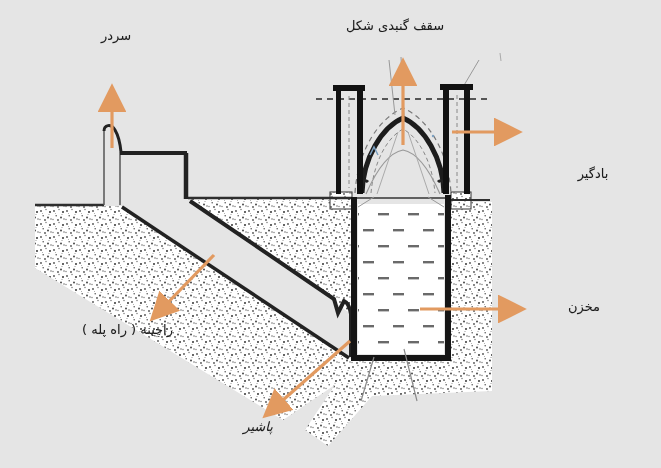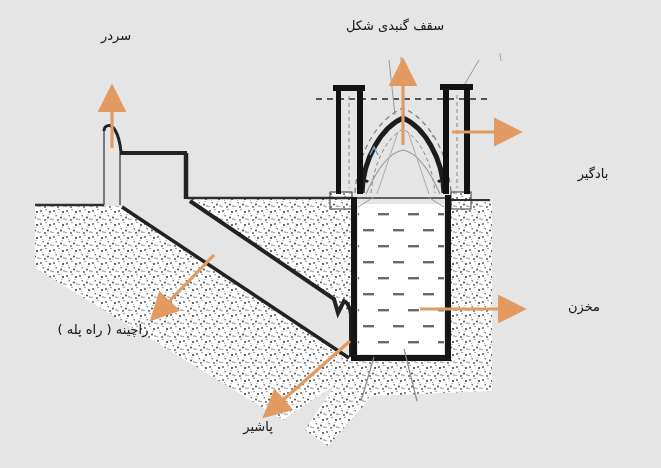--- a/index.html
+++ b/index.html
@@ -143,16 +143,16 @@
       <line x1="420" y1="309" x2="522" y2="309" marker-end="url(#ah)" stroke="#E29A60"></line>
       <line x1="214" y1="255" x2="153" y2="318" marker-end="url(#ah)" stroke="#E29A60"></line>
       <line x1="350" y1="341" x2="266" y2="415" marker-end="url(#ah)" stroke="#E29A60"></line>
     </g>
   </svg>
 
   <div class="lbl" style="left:86px;  top:28px;  width:60px;">سردر</div>
   <div class="lbl" style="left:334px; top:18px;  width:122px;text-align:center;">سقف گنبدی شکل</div>
   <div class="lbl" style="left:557px; top:122px; width:72px;margin-top:44px;">بادگیر</div>
   <div class="lbl" style="left:548px; top:299px; width:72px;">مخزن</div>
-  <div class="lbl" style="left:33px;  top:322px; width:140px;">راچینه ( راه پله )</div>
-  <div class="lbl" style="left:222px; top:419px; width:72px;">پاشیر</div>
+  <div class="lbl" style="left:33px;  top:322px; width:140px;text-align:right;">راچینه ( راه پله )</div>
+  <div class="lbl" style="left:222px; top:419px; width:72px;font-style:italic;">پاشیر</div>
 
 </div>
 
 </body></html>

